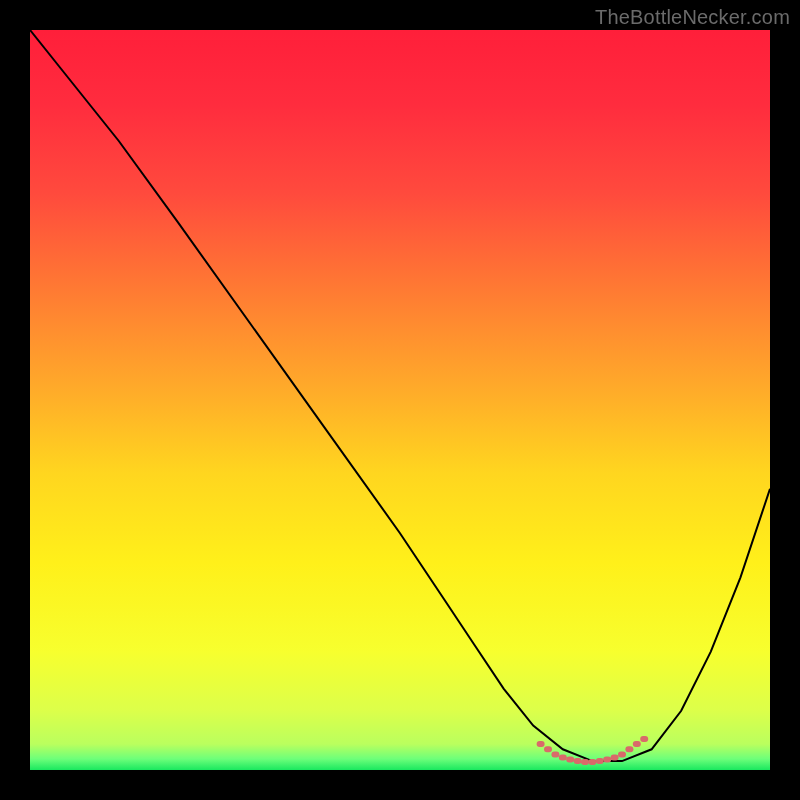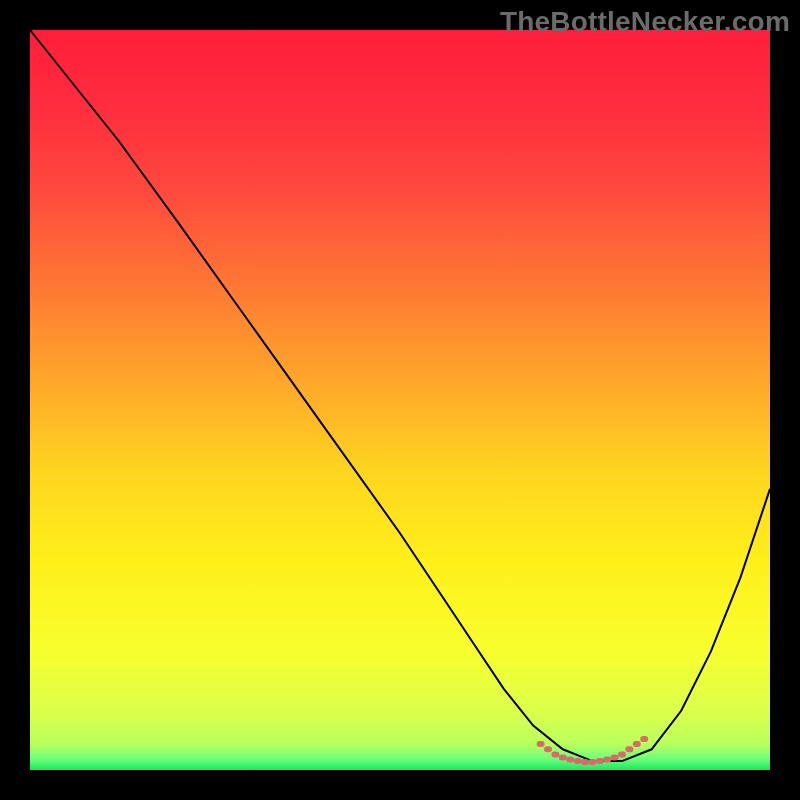--- a/index.html
+++ b/index.html
@@ -17,22 +17,22 @@
     left: 0;
     width: 800px;
     height: 800px;
     background: #000;
   }
   .watermark {
     position: absolute;
     top: 6px;
     right: 10px;
     color: #6b6b6b;
-    font-size: 28px;
-    font-weight: 700;
+    font-size: 20px;
+    font-weight: 400;
     letter-spacing: 0.2px;
     z-index: 10;
   }
   .plot-area {
     position: absolute;
     left: 30px;
     top: 30px;
     width: 740px;
     height: 740px;
     overflow: hidden;

